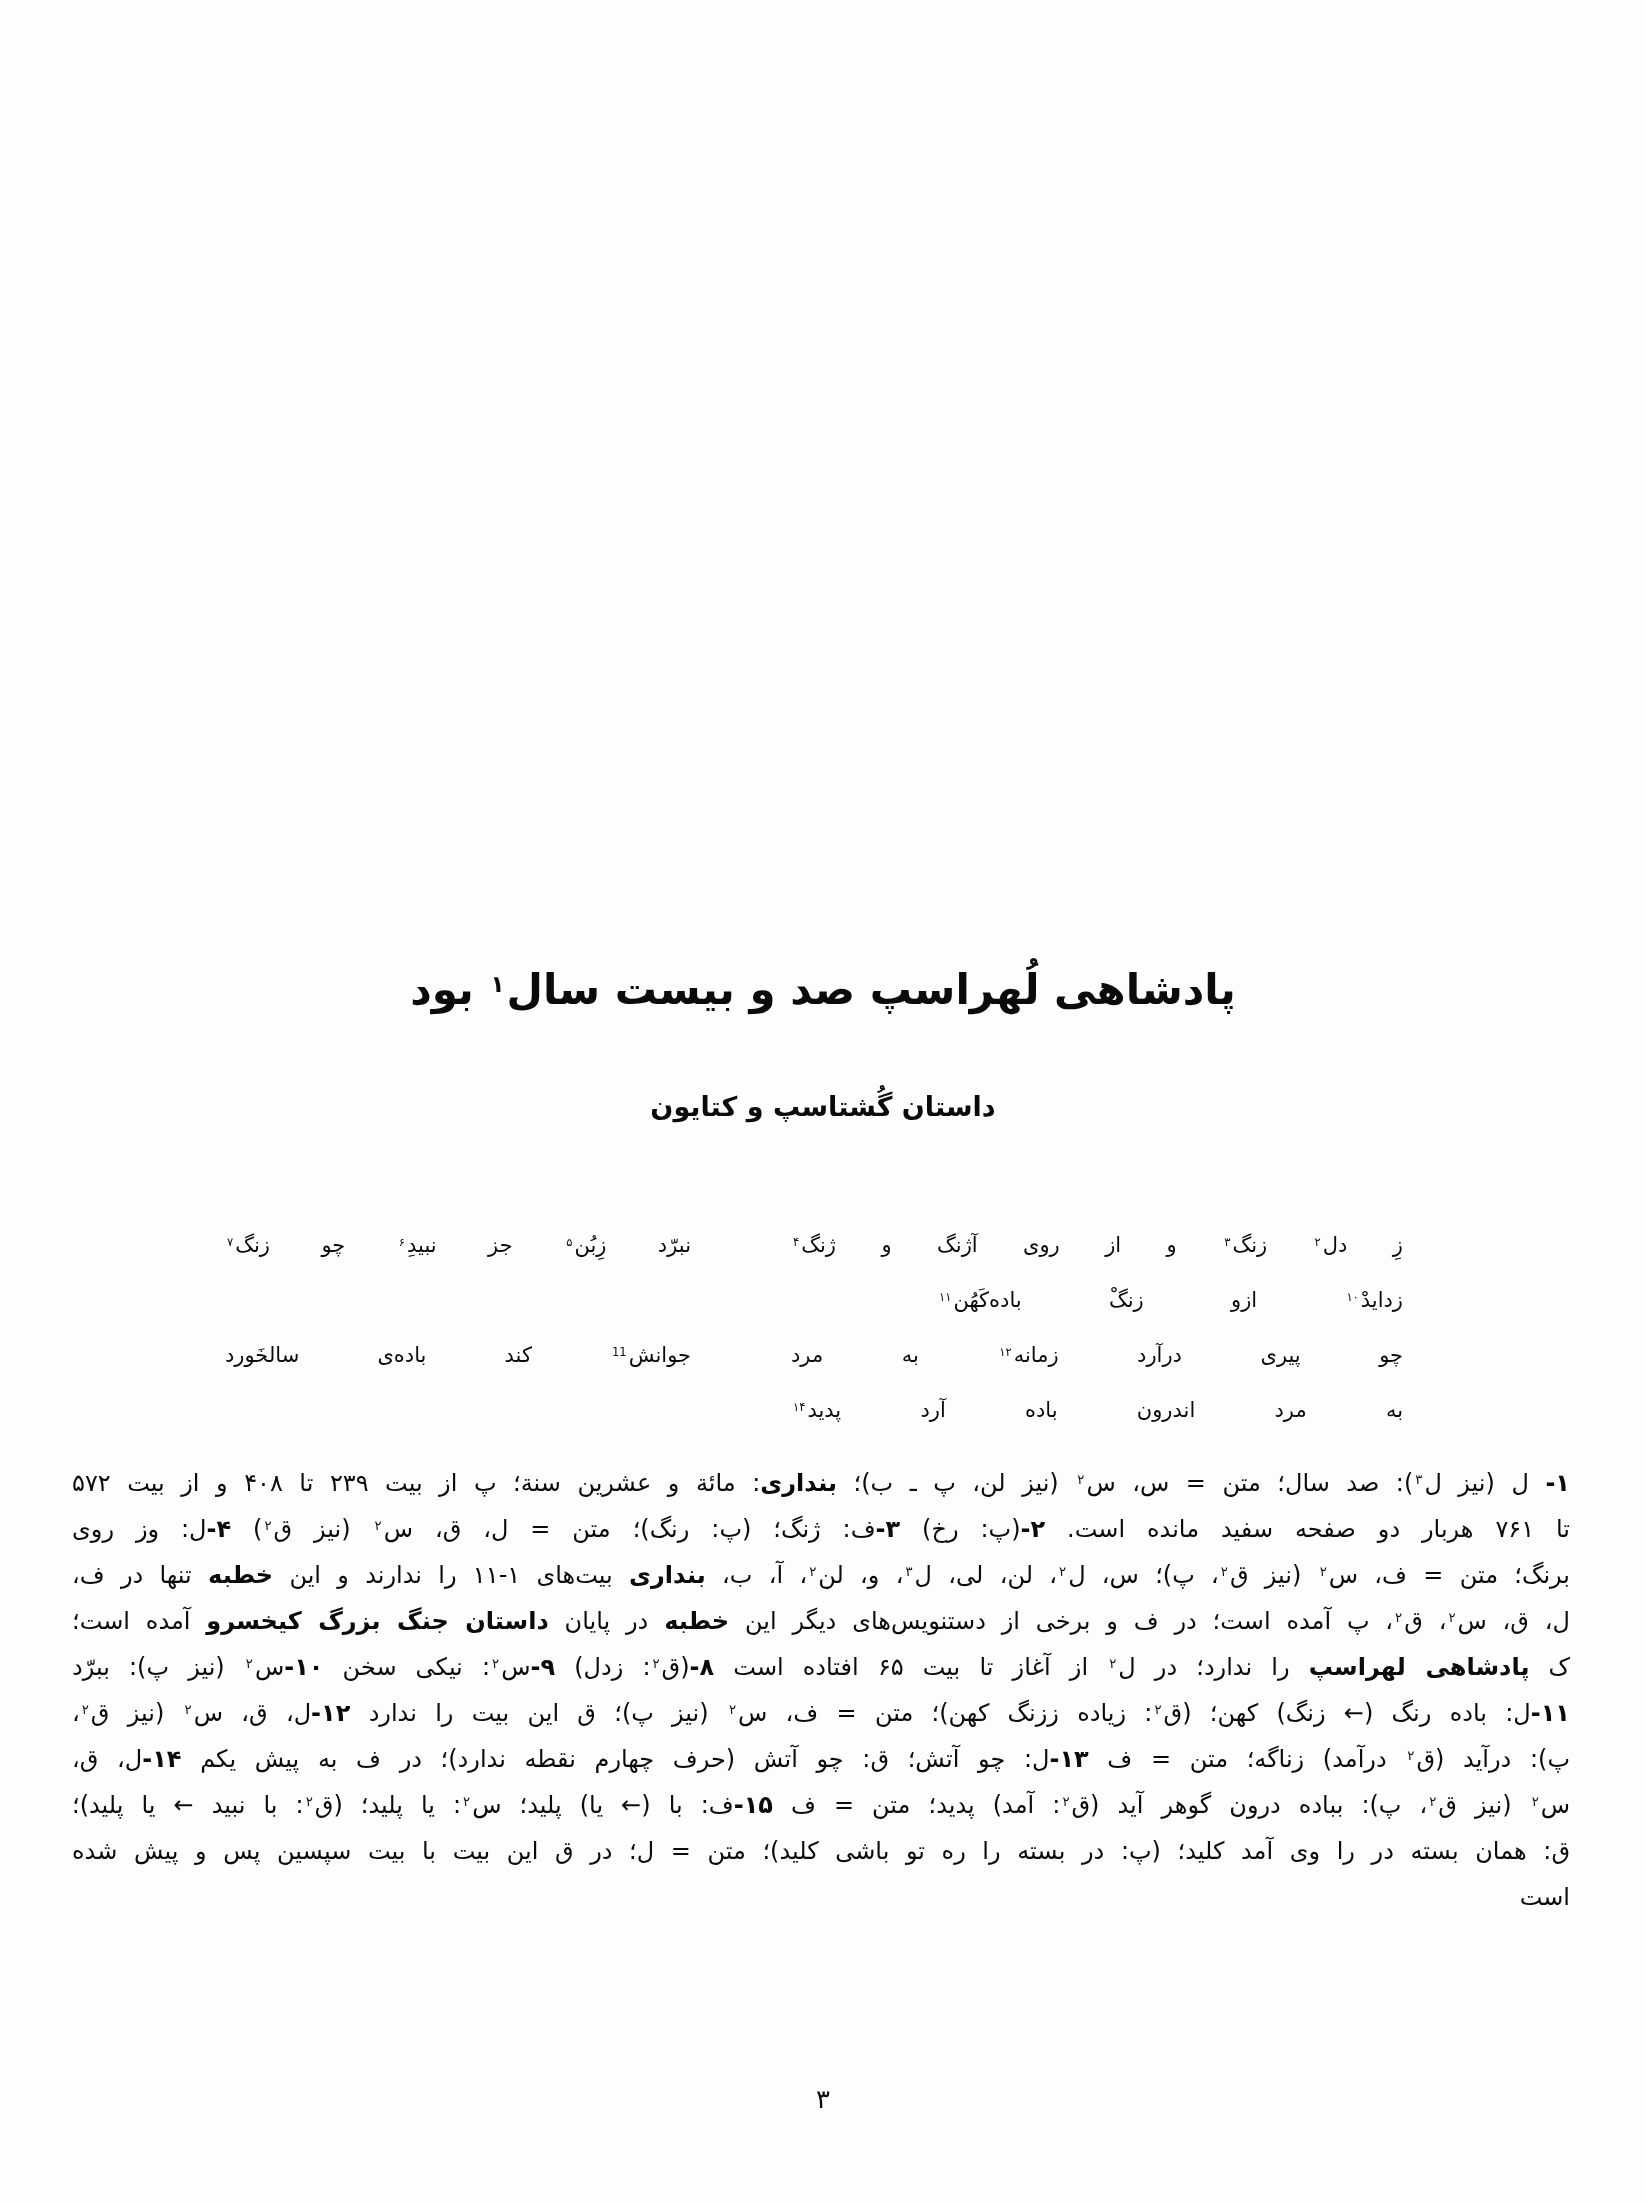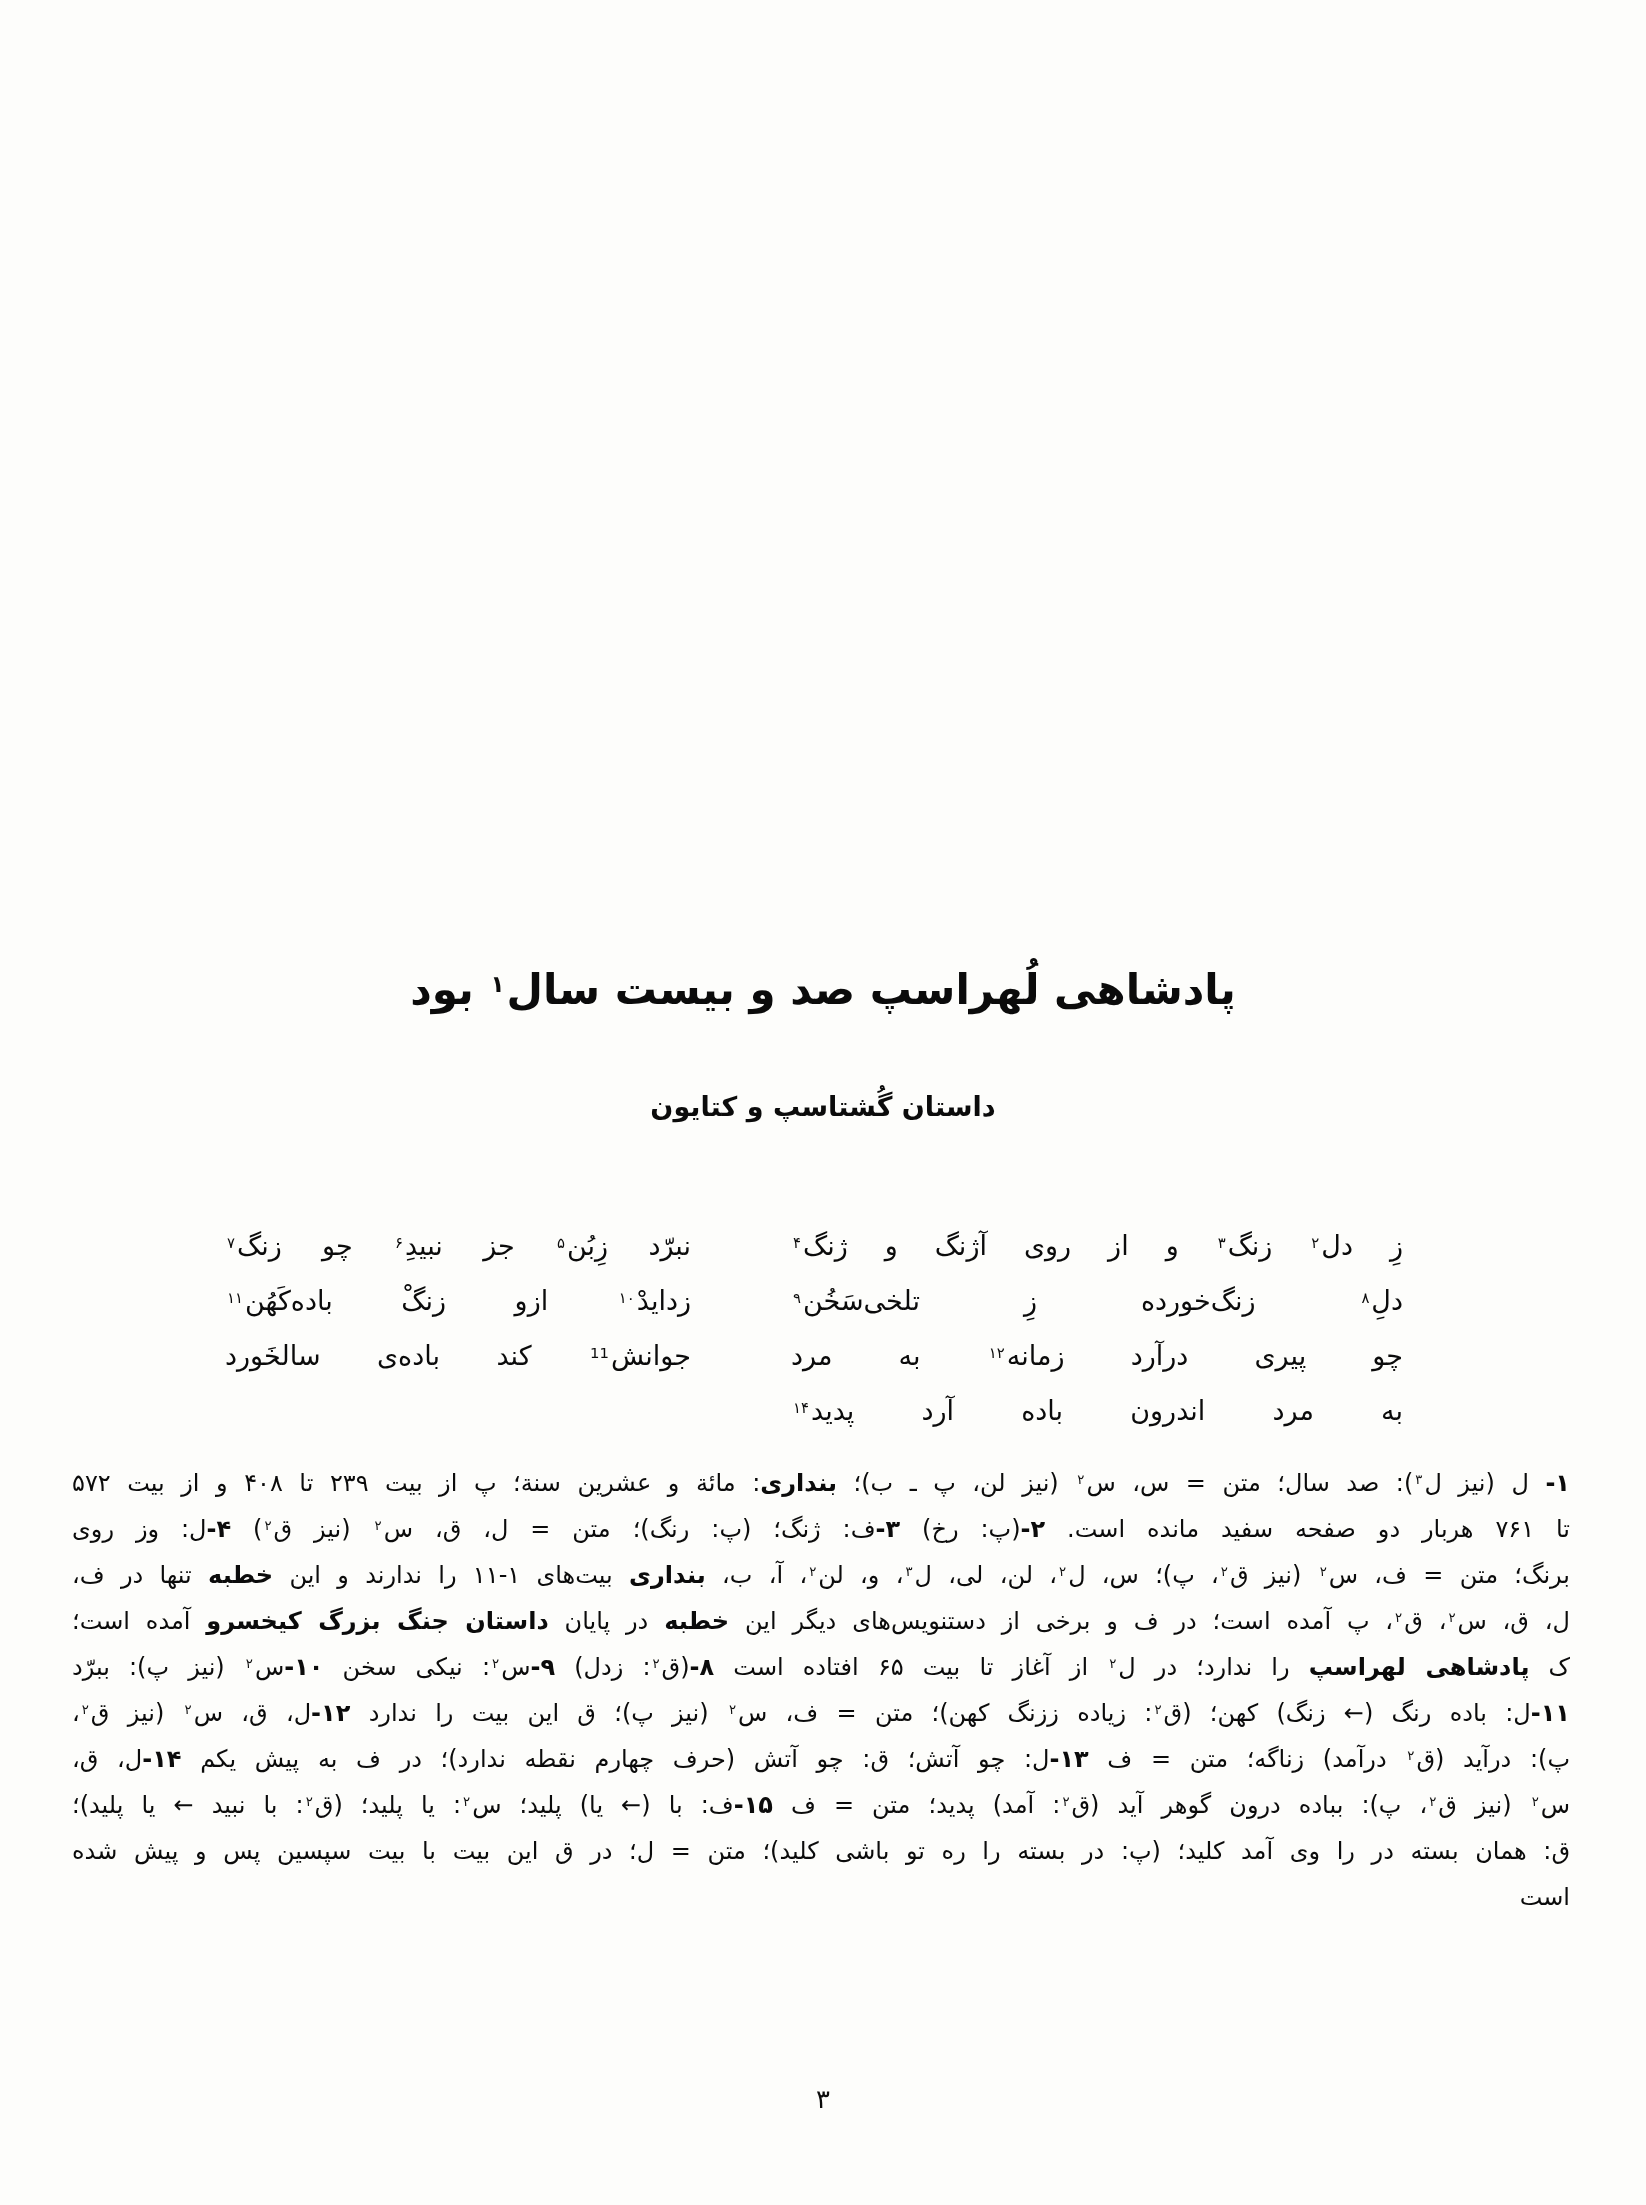--- a/index.html
+++ b/index.html
@@ -43,21 +43,21 @@
     top: 1219px;
     right: 243px;
     left: 225px;
   }
   .couplet {
     display: flex;
     justify-content: space-between;
     height: 55px;
   }
   .hemistich {
-    font-size: 27px;
+    font-size: 21px;
     line-height: 53px;
     text-align: justify;
     text-align-last: justify;
   }
   .h-right { width: 612px; }
   .h-left  { width: 466px; }
   .footnotes {
     position: absolute;
     top: 1460px;
     right: 76px;
@@ -95,21 +95,20 @@
   <h1 class="title">پادشاهی لُهراسپ صد و بیست سال<sup>۱</sup> بود</h1>
 
   <h2 class="subtitle">داستان گُشتاسپ و کتایون</h2>
 
   <div class="poem">
     <div class="couplet">
       <div class="hemistich h-right">زِ دل<sup>۲</sup> زنگ<sup>۳</sup> و از روی آژنگ و ژنگ<sup>۴</sup></div>
       <div class="hemistich h-left">نبرّد زِبُن<sup>۵</sup> جز نبیدِ<sup>۶</sup> چو زنگ<sup>۷</sup></div>
     </div>
     <div class="couplet">
-      <div class="hemistich h-right">دلِ<sup>۸</sup> زنگ‌خورده زِ تلخی‌سَخُن<sup>۹</sup></div>
       <div class="hemistich h-left">زدایدْ<sup>۱۰</sup> ازو زنگْ باده‌کَهُن<sup>۱۱</sup></div>
     </div>
     <div class="couplet">
       <div class="hemistich h-right">چو پیری درآرد زمانه<sup>۱۲</sup> به مرد</div>
       <div class="hemistich h-left">جوانش<sup>11</sup> کند باده‌ی سالخَورد</div>
     </div>
     <div class="couplet">
       <div class="hemistich h-right">به مرد اندرون باده آرد پدید<sup>۱۴</sup></div>
     </div>
   </div>

